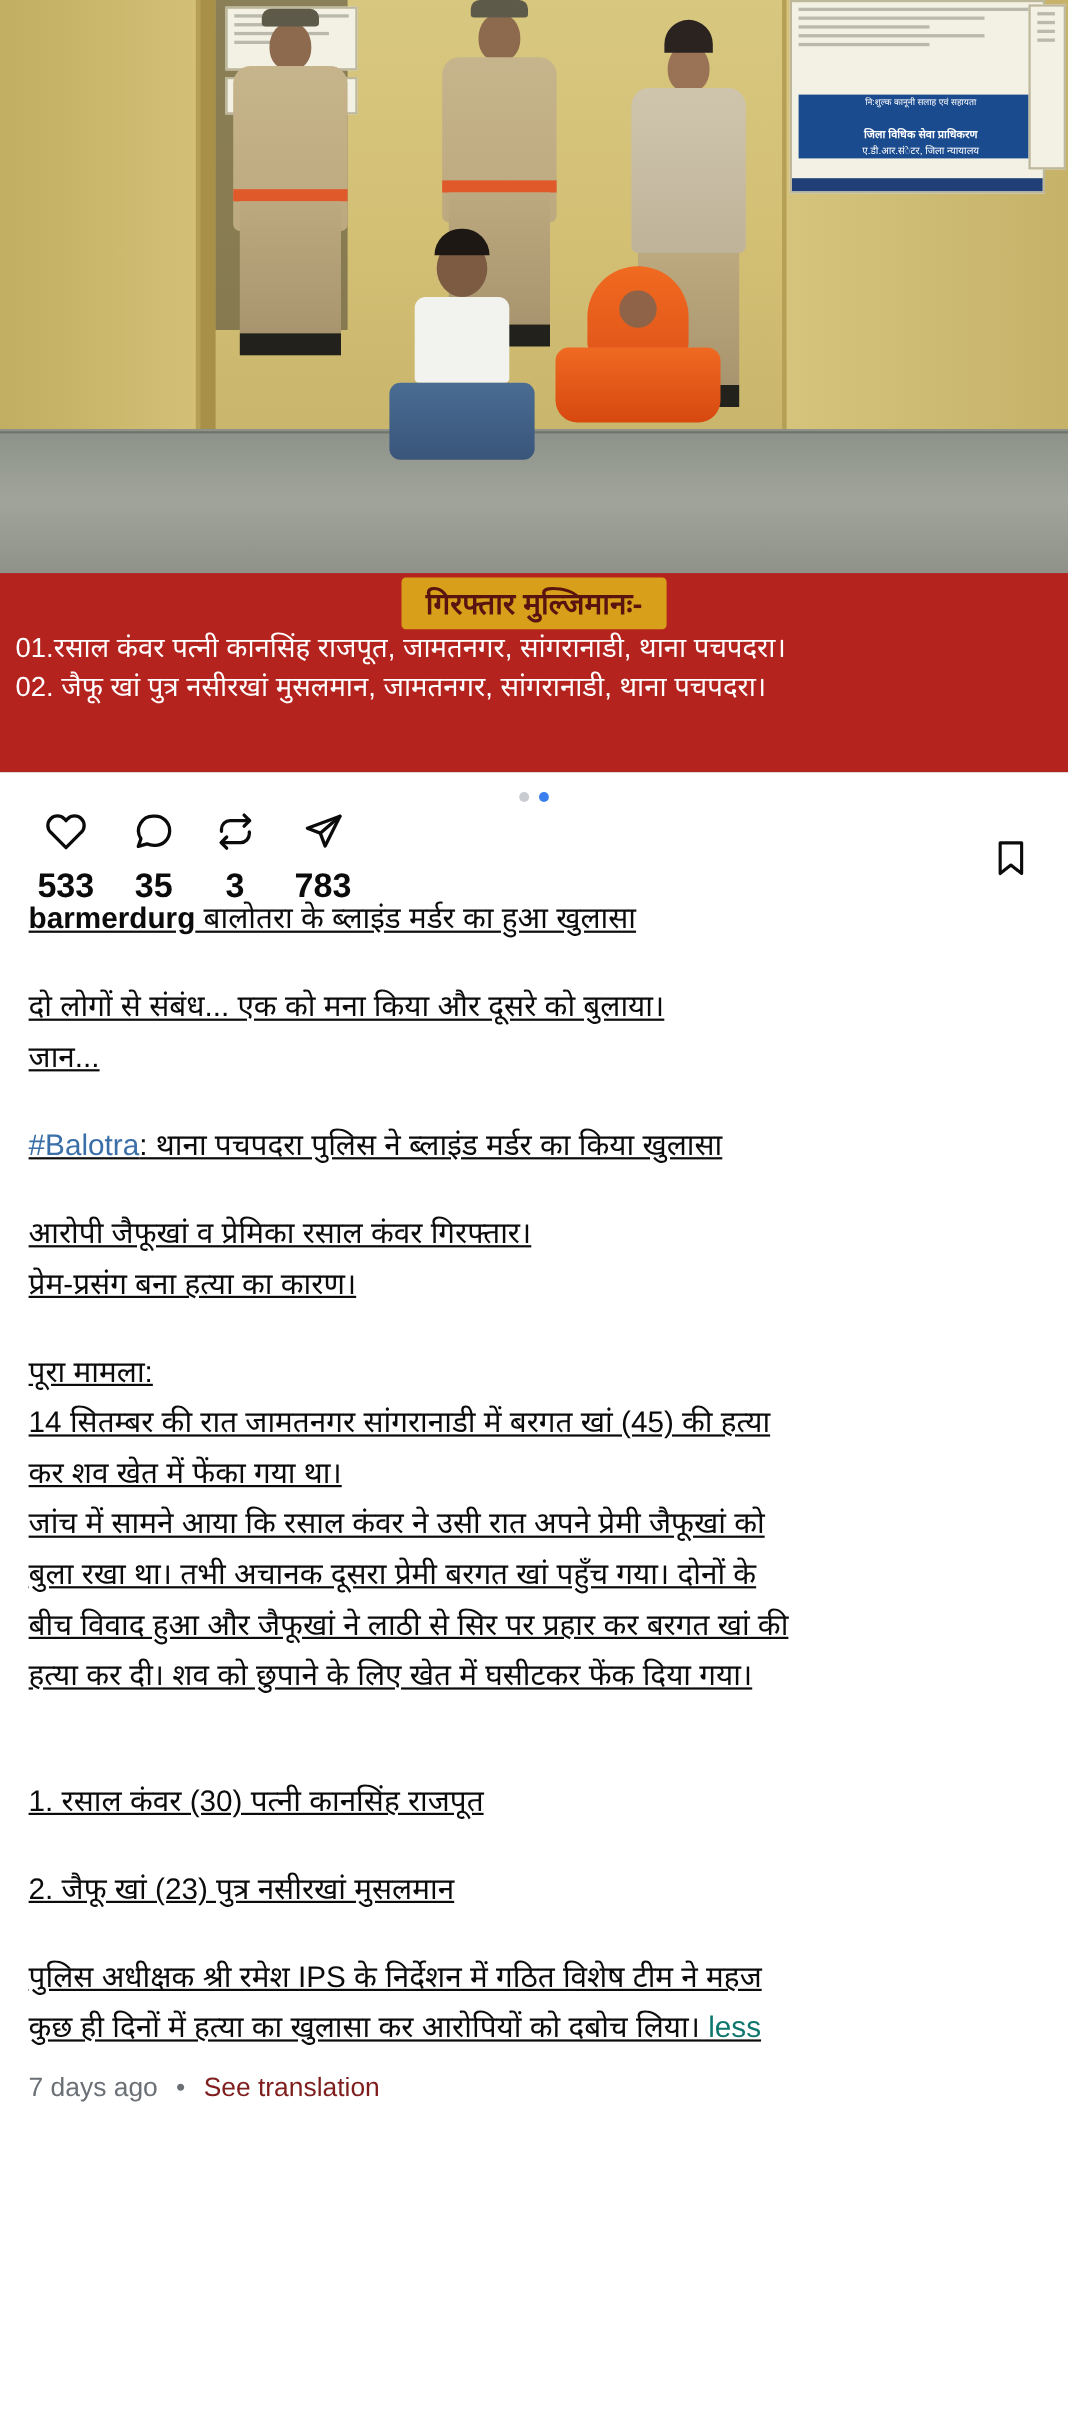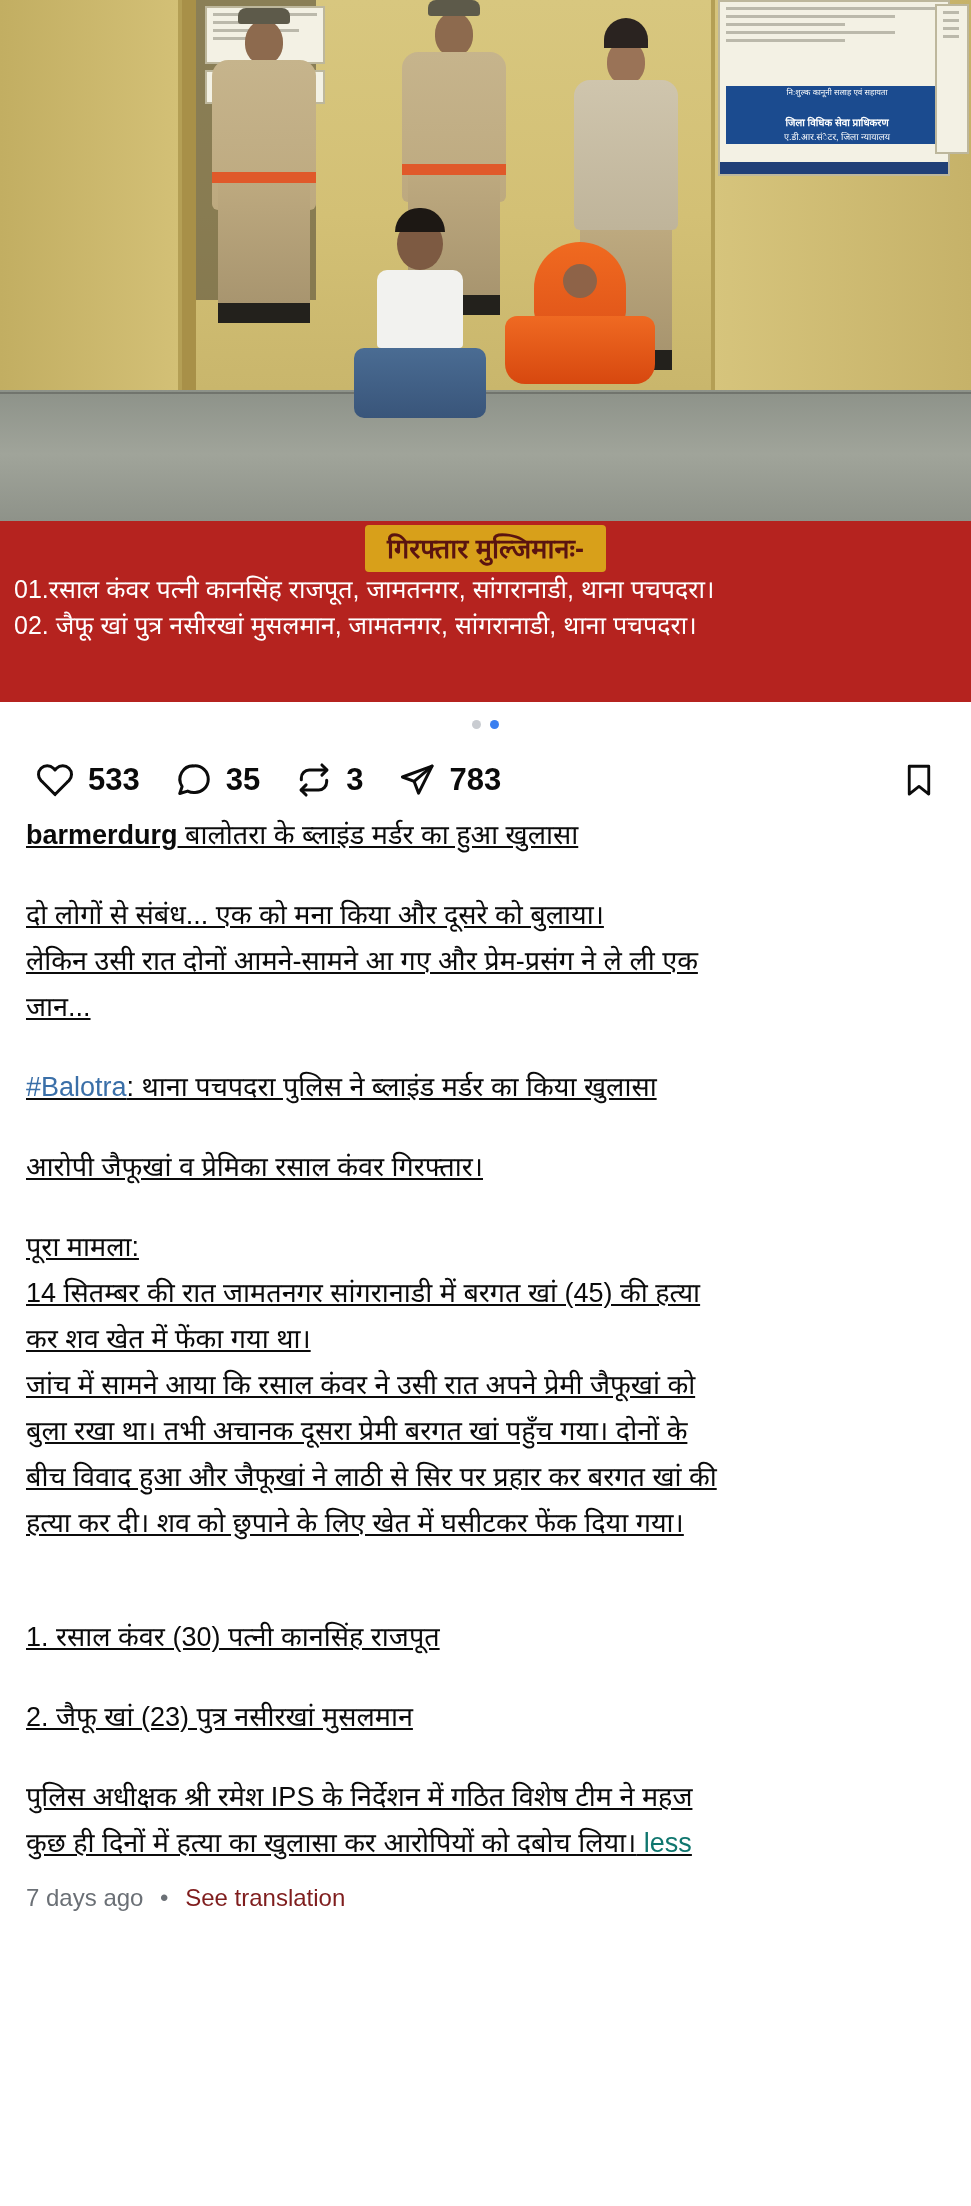--- a/index.html
+++ b/index.html
@@ -162,21 +162,21 @@
     background: #fff;
   }
   .dot { width: 9px; height: 9px; border-radius: 50%; background: #c9ccd1; }
   .dot.active { background: #3a7ff0; }
 
   
   .actions {
     display: flex; align-items: center; gap: 0; padding: 6px 34px 4px 34px; height: 66px;
   }
   .action {
-    display: flex; align-items: center; gap: 12px; margin-right: 34px;
+    display: flex; align-items: center; gap: 12px; margin-right: 34px; flex-direction: column;
   }
   .action .count { font-size: 31px; font-weight: bold; color: #0b0b0b; }
   .spacer { flex: 1; }
   svg { display: block; }
 
   
   .caption-body {
     padding: 0 26px;
     font-size: 27px;
     line-height: 46px;
@@ -341,28 +341,28 @@
     </span>
   </div>
 </div>
 
 <div class="caption-body">
   <p>
     <span class="username">barmerdurg</span><span> बालोतरा के ब्लाइंड मर्डर का हुआ खुलासा</span>
   </p>
   <div class="blank"></div>
   <p>दो लोगों से संबंध... एक को मना किया और दूसरे को बुलाया।</p>
-  <p>लेकिन उसी रात दोनों आमने-सामने आ गए और प्रेम-प्रसंग ने ले ली एक</p>
   <p>जान...</p>
   <div class="blank"></div>
   <p>
     <span class="hashtag">#Balotra</span><span>: थाना पचपदरा पुलिस ने ब्लाइंड मर्डर का किया खुलासा</span>
   </p>
   <div class="blank"></div>
   <p>आरोपी जैफूखां व प्रेमिका रसाल कंवर गिरफ्तार।</p>
+  <p>प्रेम-प्रसंग बना हत्या का कारण।</p>
   <div class="blank"></div>
   <p>पूरा मामला:</p>
   <p>14 सितम्बर की रात जामतनगर सांगरानाडी में बरगत खां (45) की हत्या</p>
   <p>कर शव खेत में फेंका गया था।</p>
   <p>जांच में सामने आया कि रसाल कंवर ने उसी रात अपने प्रेमी जैफूखां को</p>
   <p>बुला रखा था। तभी अचानक दूसरा प्रेमी बरगत खां पहुँच गया। दोनों के</p>
   <p>बीच विवाद हुआ और जैफूखां ने लाठी से सिर पर प्रहार कर बरगत खां की</p>
   <p>हत्या कर दी। शव को छुपाने के लिए खेत में घसीटकर फेंक दिया गया।</p>
   <div class="blank"></div>
   <div class="blank"></div>

